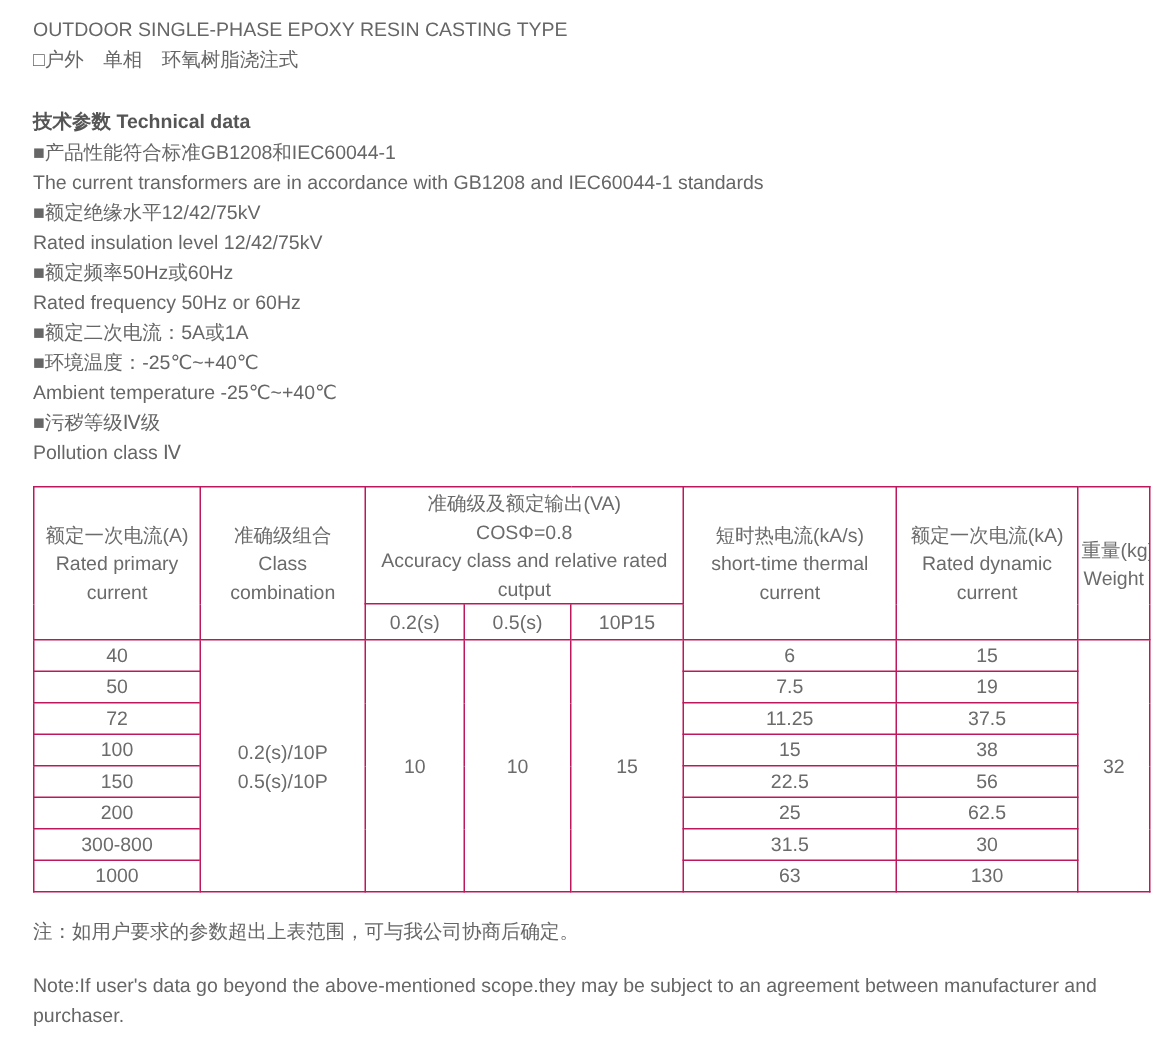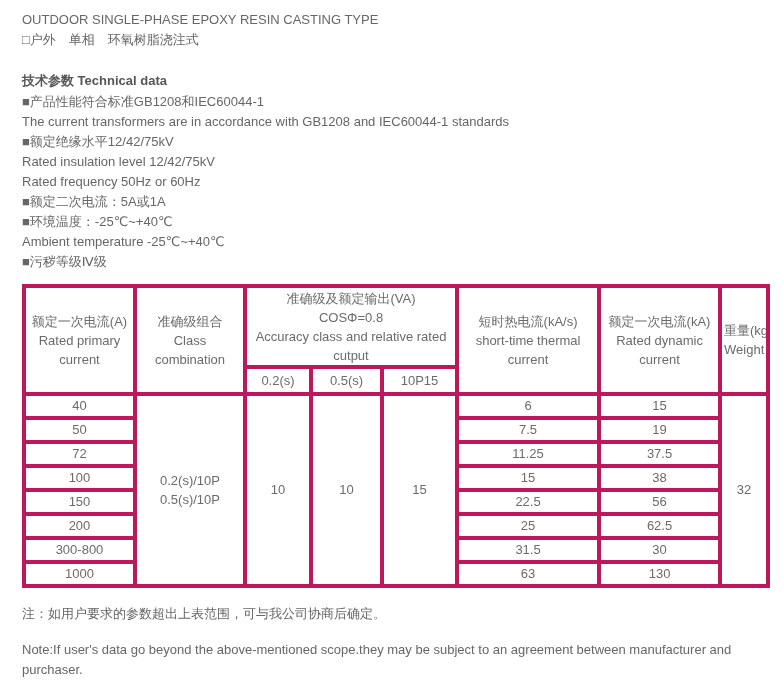--- a/index.html
+++ b/index.html
@@ -22,21 +22,21 @@
   .tech-line { line-height: 20px; white-space: pre; }
 
   table.spec {
     border-collapse: collapse;
     table-layout: fixed;
     width: 744px;
     margin-top: 12px;
     color: #6b6b6b;
   }
   table.spec th, table.spec td {
-    border: 4px solid #be185d;
+    border: 1px solid #be185d;
     text-align: center;
     vertical-align: middle;
     font-weight: normal;
     font-size: 13px;
     padding: 0 2px;
     overflow: hidden;
   }
   tr.header-main th { height: 77px; line-height: 19px; }
   tr.header-sub th { height: 23px; }
   tbody td { height: 20px; line-height: 20px; }
@@ -54,25 +54,27 @@
   <div class="title-line">OUTDOOR SINGLE-PHASE EPOXY RESIN CASTING TYPE</div>
   <div class="title-line">□户外　单相　环氧树脂浇注式</div>
 
   <div class="section-heading">技术参数 Technical data</div>
 
   <div class="tech-list">
     <div class="tech-line">■产品性能符合标准GB1208和IEC60044-1</div>
     <div class="tech-line">The current transformers are in accordance with GB1208 and IEC60044-1 standards</div>
     <div class="tech-line">■额定绝缘水平12/42/75kV</div>
     <div class="tech-line">Rated insulation level 12/42/75kV</div>
+    <div class="tech-line">■额定频率50Hz或60Hz</div>
     <div class="tech-line">Rated frequency 50Hz or 60Hz</div>
     <div class="tech-line">■额定二次电流：5A或1A</div>
     <div class="tech-line">■环境温度：-25℃~+40℃</div>
     <div class="tech-line">Ambient temperature -25℃~+40℃</div>
     <div class="tech-line">■污秽等级Ⅳ级</div>
+    <div class="tech-line">Pollution class Ⅳ</div>
   </div>
 
   <table class="spec">
     <colgroup>
       <col style="width:111px">
         <col style="width:110px">
       <col style="width:66px">
         <col style="width:71px">
         <col style="width:75px">
       <col style="width:142px">

